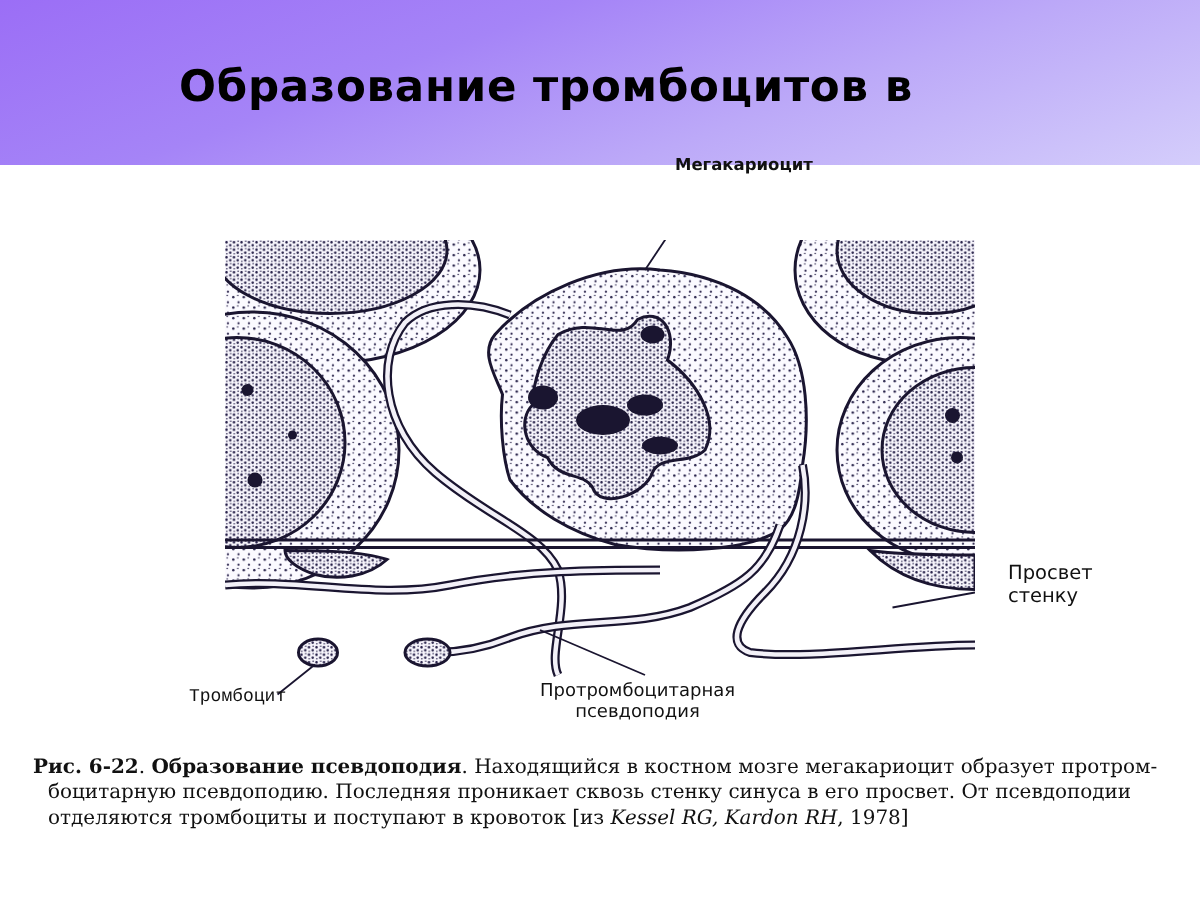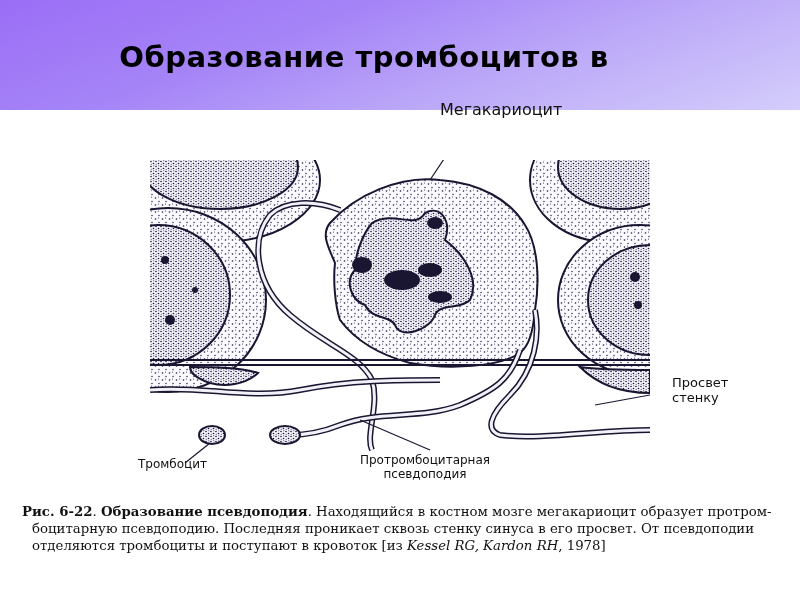--- a/index.html
+++ b/index.html
@@ -119,26 +119,26 @@
       <ellipse cx="72" cy="330" rx="13" ry="9" fill="url(#dense)"></ellipse>
 
       <line x1="340" y1="0" x2="290" y2="75" stroke-width="1.2"></line>
       <line x1="70" y1="338" x2="45" y2="358" stroke-width="1.2"></line>
       <line x1="220" y1="315" x2="290" y2="345" stroke-width="1.2"></line>
       <line x1="455" y1="300" x2="510" y2="290" stroke-width="1.2"></line>
     </g>
   </svg>
 </div>
 
-<div class="label" style="left:440px; top:103px; font-size:16px;">Мегакариоцит</div>
+<div class="label" style="left:450px; top:103px; font-size:11px;font-weight:bold;">Мегакариоцит</div>
 <div class="label" style="left:672px; top:375px; font-size:13px; line-height:15px;">
   <span>Просвет</span><br>
   <span>стенку</span>
 </div>
-<div class="label" style="left:138px; top:457px;">Тромбоцит</div>
+<div class="label" style="left:126px; top:457px;font-family:Liberation Mono, monospace;">Тромбоцит</div>
 <div class="label" style="left:355px; top:453px; text-align:center; width:140px;">
   <span>Протромбоцитарная</span><br>
   <span>псевдоподия</span>
 </div>
 
 <div class="caption">
   <span class="l"><b>Рис. 6-22</b><span>. </span><b>Образование псевдоподия</b><span>. Находящийся в костном мозге мегакариоцит образует протром-</span></span>
   <span class="l indent">боцитарную псевдоподию. Последняя проникает сквозь стенку синуса в его просвет. От псевдоподии</span>
   <span class="l indent"><span>отделяются тромбоциты и поступают в кровоток [из </span><i>Kessel RG, Kardon RH</i><span>, 1978]</span></span>
 </div>

